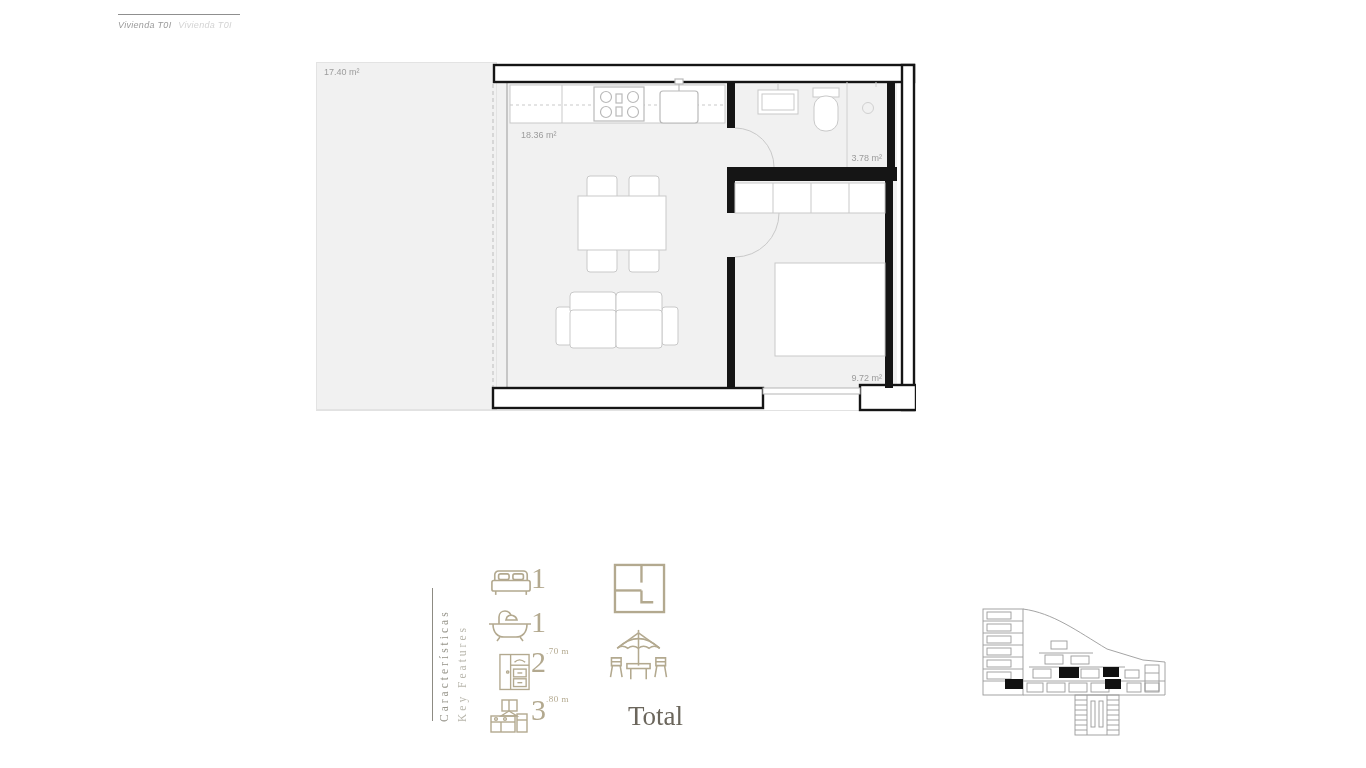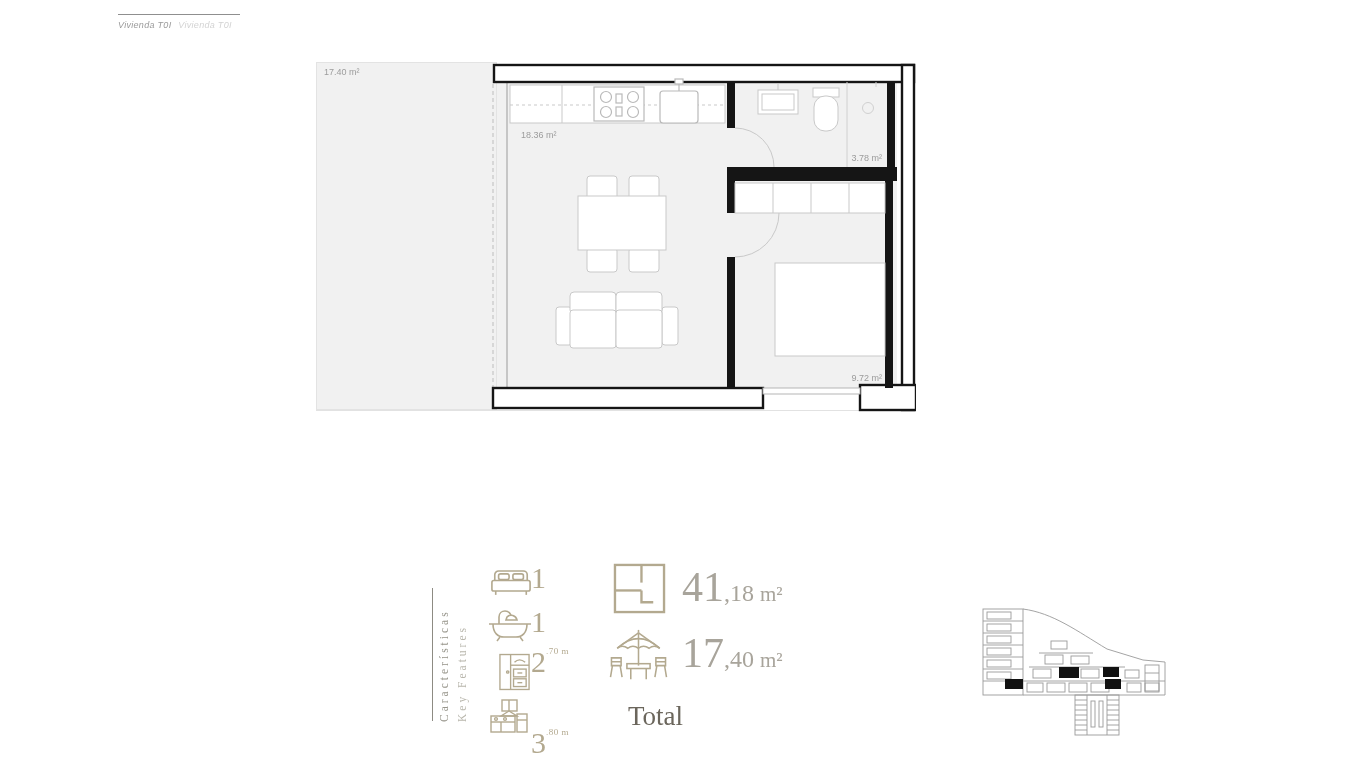--- a/index.html
+++ b/index.html
@@ -193,49 +193,43 @@
     <line x1="20" y1="2" x2="20" y2="13"></line>
     <path d="M20,13 l-8,5 h16 z"></path>
     <rect x="2" y="18" width="24" height="16"></rect>
     <line x1="2" y1="24" x2="26" y2="24"></line>
     <line x1="12" y1="24" x2="12" y2="34"></line>
     <circle cx="7" cy="21" r="1.4"></circle>
       <circle cx="16" cy="21" r="1.4"></circle>
     <rect x="28" y="16" width="10" height="18"></rect>
     <line x1="28" y1="22" x2="38" y2="22"></line>
   </svg>
-  <div class="feat-num" style="left:531px;top:728px"><span>3</span><sup>.80 m</sup></div>
+  <div class="feat-num" style="left:531px;top:695px"><span>3</span><sup>.80 m</sup></div>
 
   <svg class="area-icon" style="left:612px;top:562px" width="55" height="53" viewBox="0 0 56 54" fill="none" stroke="#b3a98f" stroke-width="2.4">
     <rect x="3" y="3" width="50" height="48"></rect>
     <line x1="30" y1="3" x2="30" y2="21"></line>
     <line x1="3" y1="29" x2="30" y2="29"></line>
     <path d="M30,29 v12 h12"></path>
   </svg>
-  <div class="area-val" style="left:682px;top:566px">
-    <span class="big">41</span><span class="small">,18</span><span class="unit">m²</span>
-  </div>
 
   <svg class="area-icon" style="left:607px;top:627px" width="63" height="56" viewBox="0 0 64 58" fill="none" stroke="#b3a98f" stroke-width="1.6">
     <path d="M32,6 V3"></path>
     <path d="M10,22 Q32,2 54,22"></path>
     <path d="M10,22 q5,-4 11,0 q5,-4 11,0 q5,-4 11,0 q5,-4 11,0"></path>
     <line x1="32" y1="6" x2="10" y2="22"></line>
       <line x1="32" y1="6" x2="54" y2="22"></line>
     <line x1="32" y1="6" x2="32" y2="22"></line>
     <line x1="32" y1="22" x2="32" y2="40"></line>
     <rect x="20" y="38" width="24" height="5"></rect>
     <line x1="24" y1="43" x2="24" y2="54"></line>
       <line x1="40" y1="43" x2="40" y2="54"></line>
     <path d="M4,32 h10 v8 h-10 z M5,40 l-2,12 M13,40 l2,12 M4,36 h10"></path>
     <path d="M50,32 h10 v8 h-10 z M51,40 l-2,12 M59,40 l2,12 M50,36 h10"></path>
   </svg>
-  <div class="area-val" style="left:682px;top:632px">
-    <span class="big">17</span><span class="small">,40</span><span class="unit">m²</span>
-  </div>
 
   <div id="total-label">Total</div>
 
   <svg id="keyplan" width="196" height="140" viewBox="0 0 196 140">
     <g fill="none" stroke="#9a9a9a" stroke-width="0.9">
 
       <rect x="8" y="6" width="40" height="86"></rect>
       <line x1="8" y1="18" x2="48" y2="18"></line>
         <line x1="8" y1="30" x2="48" y2="30"></line>
       <line x1="8" y1="42" x2="48" y2="42"></line>

